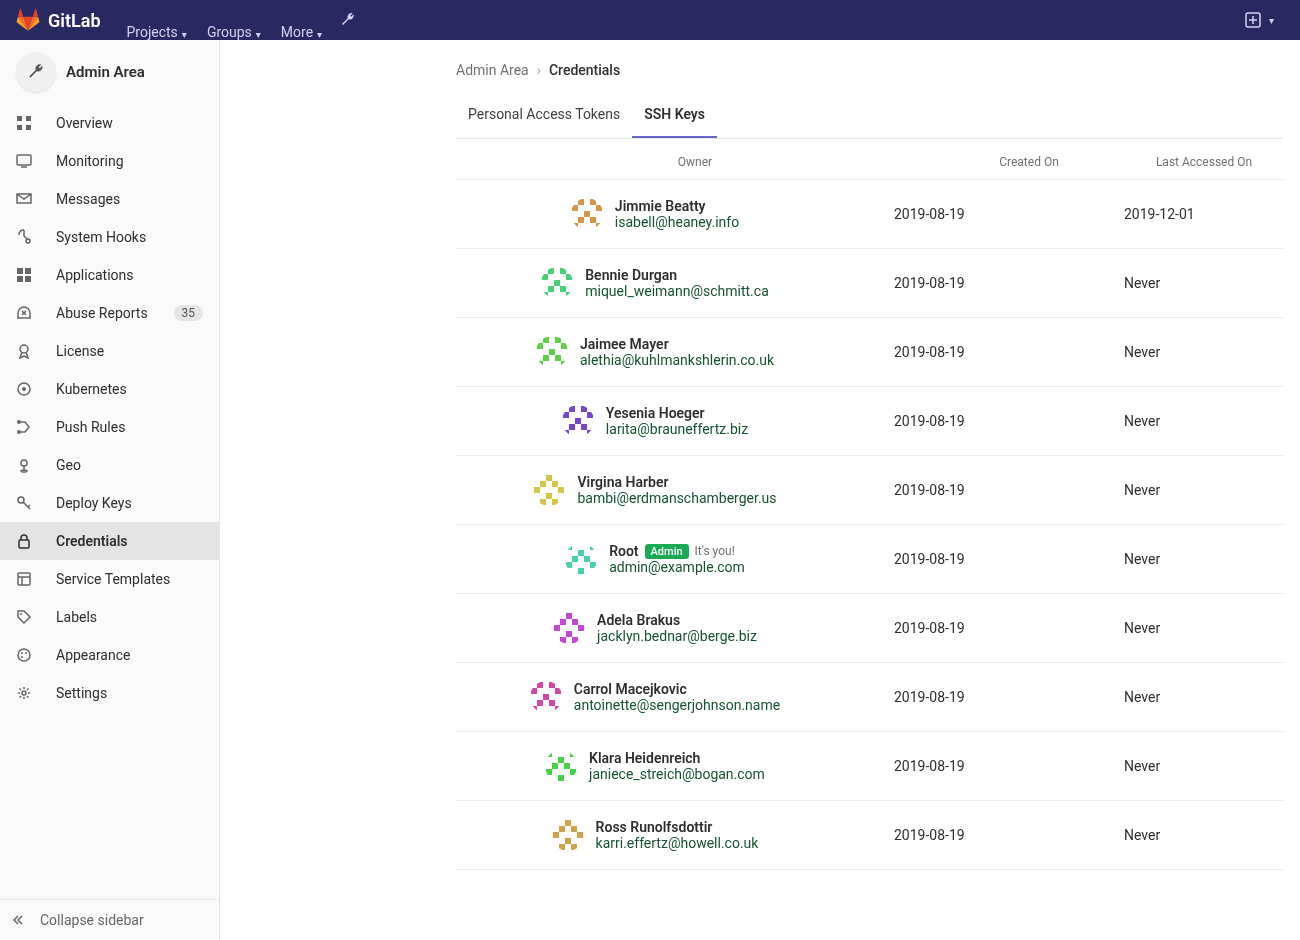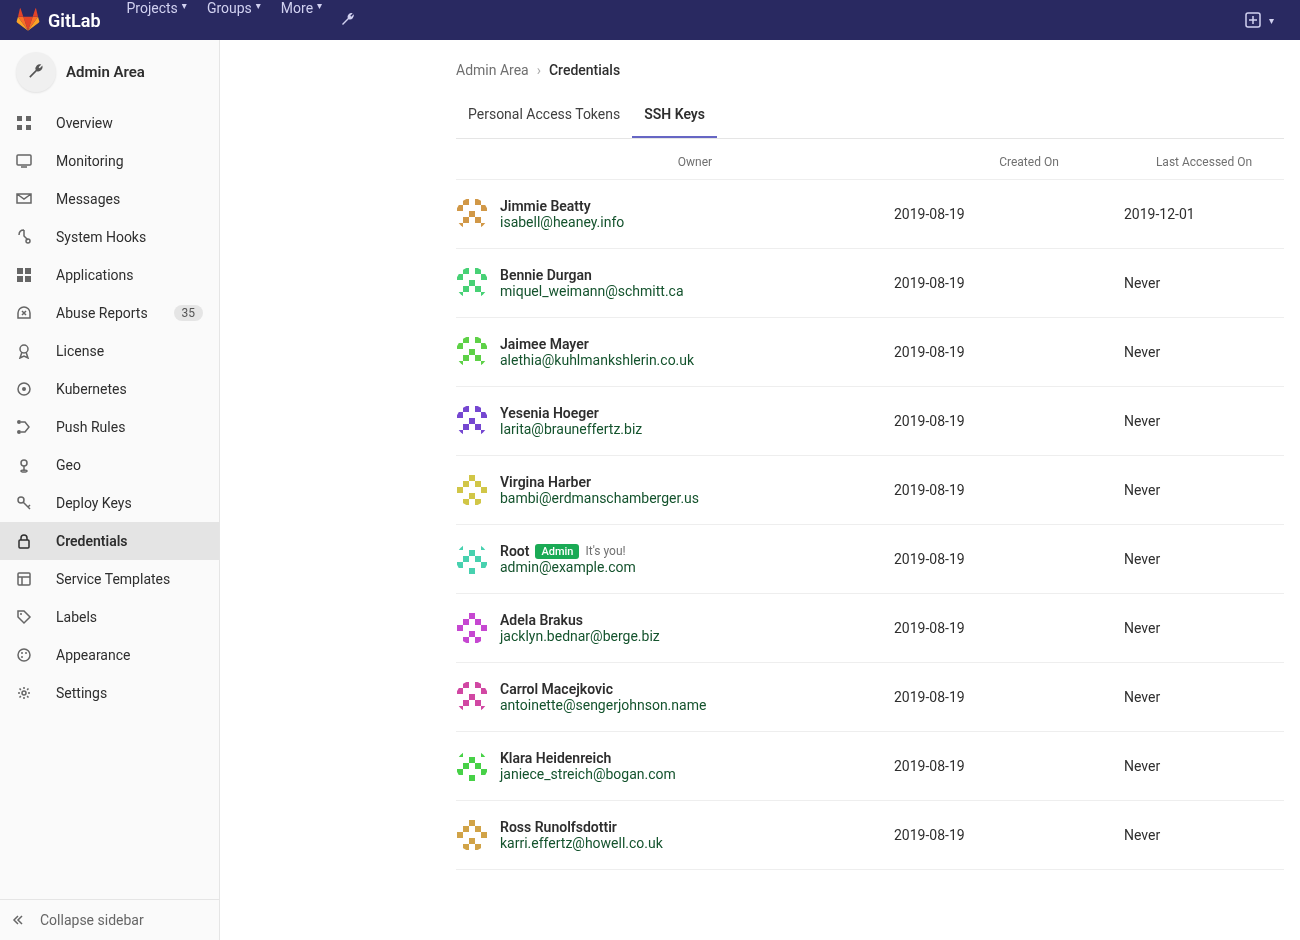--- a/index.html
+++ b/index.html
@@ -32,21 +32,21 @@
   height: 24px;
 }
 .logo-text {
   font-weight: 600;
   font-size: 18px;
 }
 .nav-item {
   padding: 0 10px;
   height: 40px;
   display: flex;
-  align-items: flex-start;
+  align-items: flex-end;
   cursor: pointer;
   color: #d1d1f0;
   font-size: 14px;
 }
 .caret {
   margin-left: 4px;
   font-size: 10px;
 }
 .wrench-icon {
   width: 16px;
@@ -197,20 +197,21 @@
   display: flex;
   align-items: center;
   padding: 18px 0;
   border-bottom: 1px solid #eee;
 }
 .owner-cell {
   flex: 1;
   display: flex;
   align-items: center;
   gap: 12px;
+  justify-content: center;
 }
 .avatar {
   width: 32px;
   height: 32px;
   border-radius: 50%;
   flex-shrink: 0;
 }
 .owner-info {
   display: flex;
   flex-direction: column;

